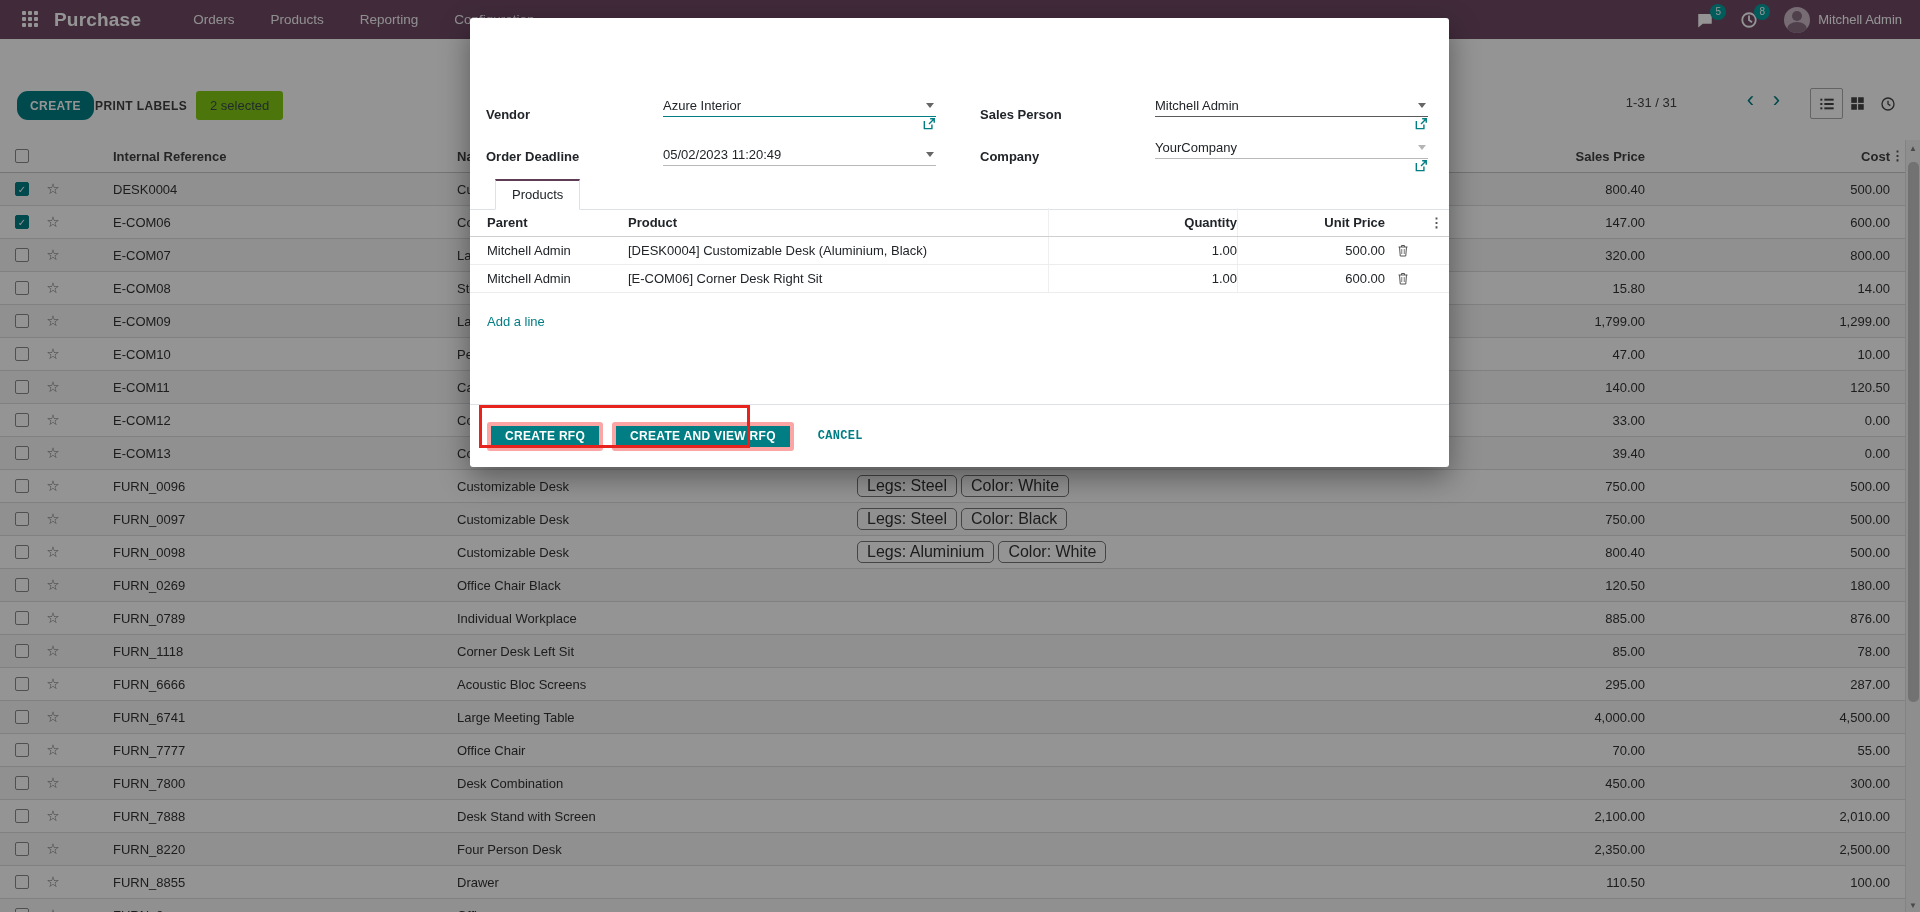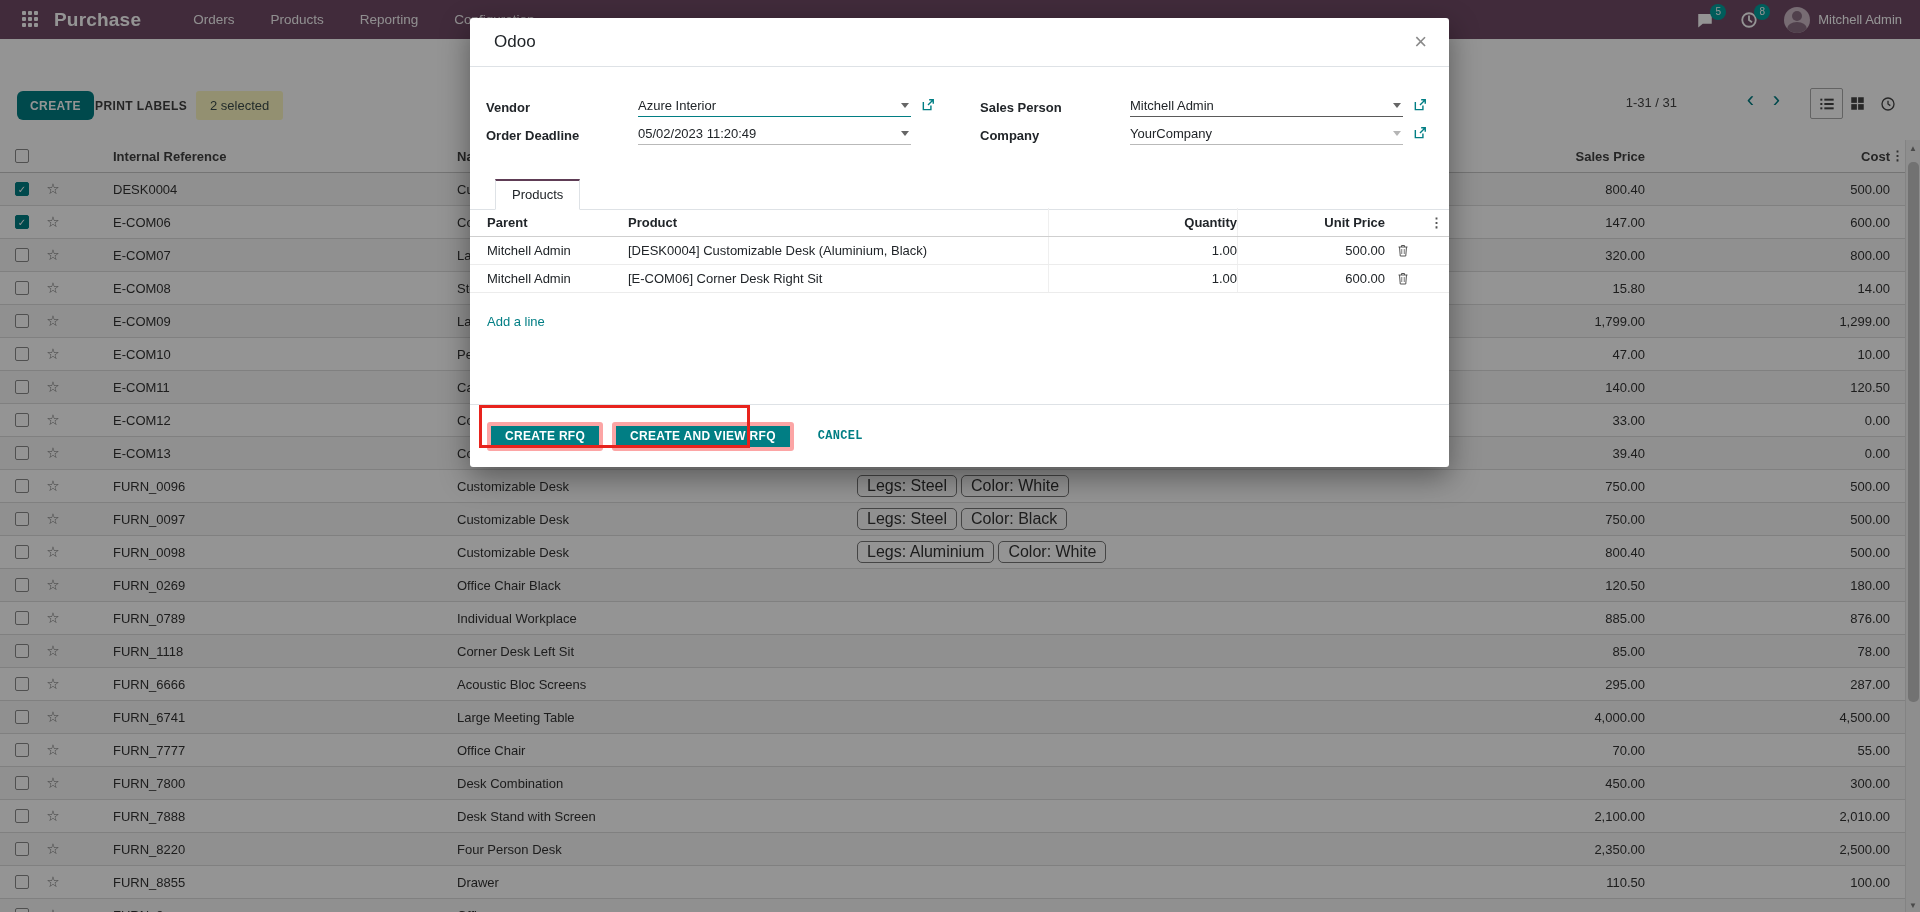--- a/index.html
+++ b/index.html
@@ -29,25 +29,25 @@
   .user-name { font-size:13px; margin-right:18px; }
 
   
   .cp-row1 { position:absolute; top:39px; left:0; width:100%; height:42px;
     border-bottom:1px solid #d9d9d9; background:#fff; }
   .page-title { position:absolute; left:17px; top:10px; font-size:19px; color:#212529; }
   .search-glyph { position:absolute; left:1842px; top:12px; cursor:pointer; }
   .cp-row2 { position:absolute; top:81px; left:0; width:100%; height:59px; background:#fff; }
   .btn-create { position:absolute; left:17px; top:10px; height:29px; padding:0 13px;
     background:#017e84; color:#fff; border:none; font-size:12px; font-weight:bold;
-    letter-spacing:.4px; border-radius:6px; cursor:pointer; font-family:inherit; }
+    letter-spacing:.4px; border-radius:11px; cursor:pointer; font-family:inherit; }
   .btn-print { position:absolute; left:95px; top:10px; height:29px; background:none; border:none;
     color:#404040; font-size:12px; font-weight:bold; letter-spacing:.4px; cursor:pointer; font-family:inherit; }
   .sel-badge { position:absolute; left:196px; top:10px; height:29px; padding:0 14px;
-    background:#fef9c3; color:#3c4b4a; font-size:13px; border-radius:3px;
+    background:#84cc16; color:#3c4b4a; font-size:13px; border-radius:3px;
     display:flex; align-items:center; }
   .pager { position:absolute; right:243px; top:14px; font-size:13px; color:#444; }
   .pg-chev { position:absolute; top:6px; font-size:22px; color:#017e84; cursor:pointer; line-height:26px; }
   .pg-prev { right:166px; } .pg-next { right:140px; }
   .vs-btn { position:absolute; top:7px; width:33px; height:31px; display:flex; align-items:center;
     justify-content:center; cursor:pointer; border:1px solid transparent; border-radius:2px; }
   .vs-list { right:77px; border-color:#ababab; }
   .vs-kanban { right:46px; } .vs-activity { right:16px; }
 
   
@@ -83,21 +83,21 @@
     border-radius:3px; box-shadow:0 10px 30px rgba(0,0,0,.4); z-index:30; }
   .modal-header { height:49px; padding:0 22px 0 24px; display:flex; align-items:center;
     border-bottom:1px solid #dee2e6; }
   .modal-title { font-size:17px; font-weight:500; color:#212529; }
   .modal-close { margin-left:auto; font-size:22px; color:#8a8a8a; background:none; border:none;
     cursor:pointer; line-height:1; font-family:inherit; }
 
   .fields { position:absolute; left:16px; top:80px; display:grid;
     grid-template-columns:152px 298px 44px 150px 298px; row-gap:9px; align-items:center; }
   .f-label { font-size:13px; font-weight:bold; color:#212529; }
-  .f-widget { display:flex; align-items:flex-start; font-size:13px; color:#212529; }
+  .f-widget { display:flex; align-items:flex-end; font-size:13px; color:#212529;flex-direction:column; }
   .f-line { display:flex; align-items:center; justify-content:space-between; width:273px;
     padding-bottom:3px; border-bottom:1px solid #b9b9b9; cursor:pointer; }
   .f-line.teal { border-bottom-color:#017e84; }
   .f-line.dark { border-bottom-color:#5a5a5a; }
   .caret { width:0; height:0; border-left:4px solid transparent; border-right:4px solid transparent;
     border-top:5px solid #666; margin-right:2px; }
   .caret.light { border-top-color:#b5b5b5; }
   .ext-link { margin-left:10px; display:flex; cursor:pointer; }
 
   .tab-bar { position:absolute; left:0; top:160px; width:100%; border-bottom:1px solid #dee2e6;
@@ -514,24 +514,20 @@
 
   <div class="scrollbar">
     <div class="sb-arrow sb-up">▲</div>
     <div class="sb-thumb"></div>
     <div class="sb-arrow sb-down">▼</div>
   </div>
 
   <div class="overlay"></div>
 
   <div class="modal">
-    <div class="modal-header">
-      <div class="modal-title">Odoo</div>
-      <button class="modal-close">×</button>
-    </div>
 
     <div class="fields">
 
       <div class="f-label">Vendor</div>
       <div class="f-widget">
         <span class="f-line teal">
           <span>Azure Interior</span>
           <span class="caret"></span>
         </span>
         <span class="ext-link">

